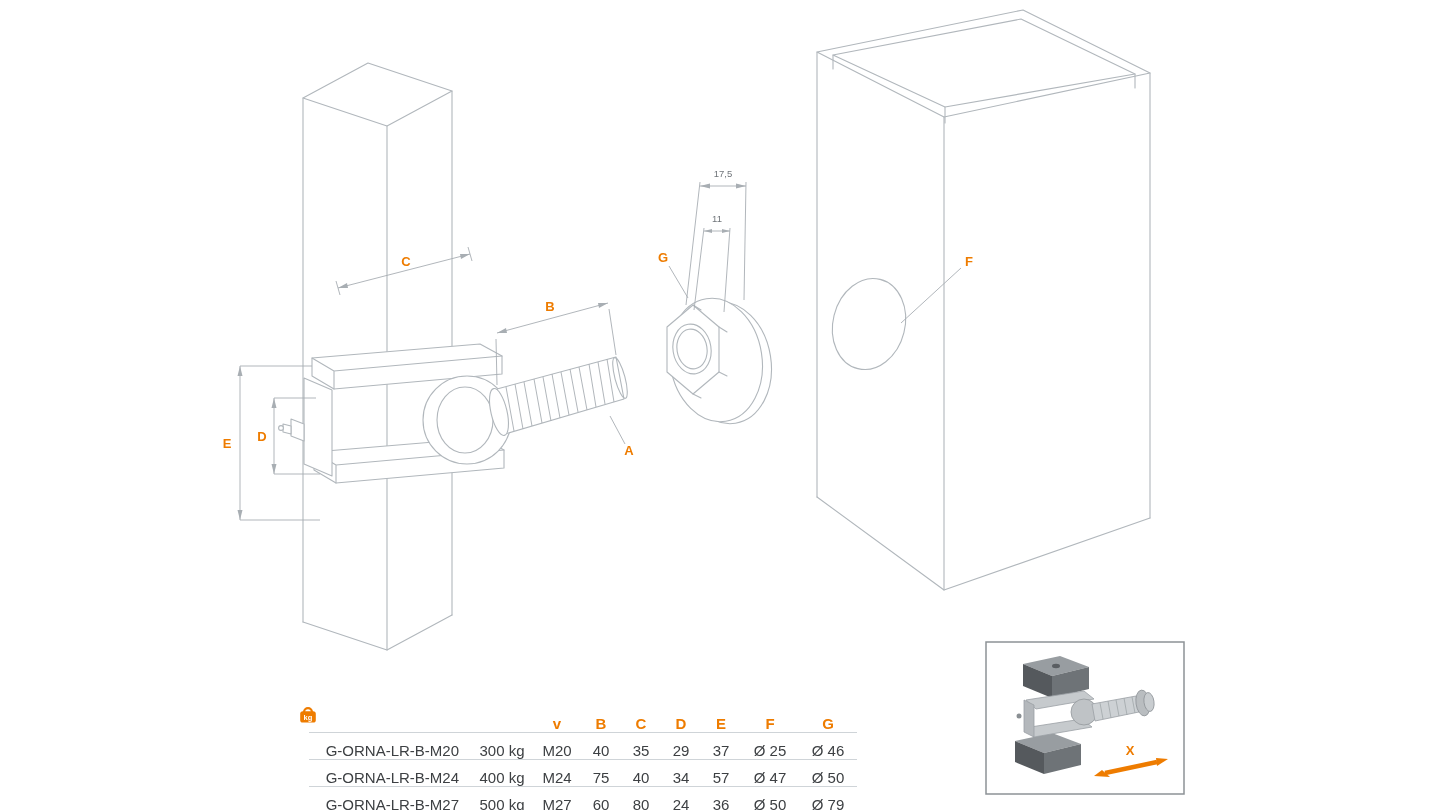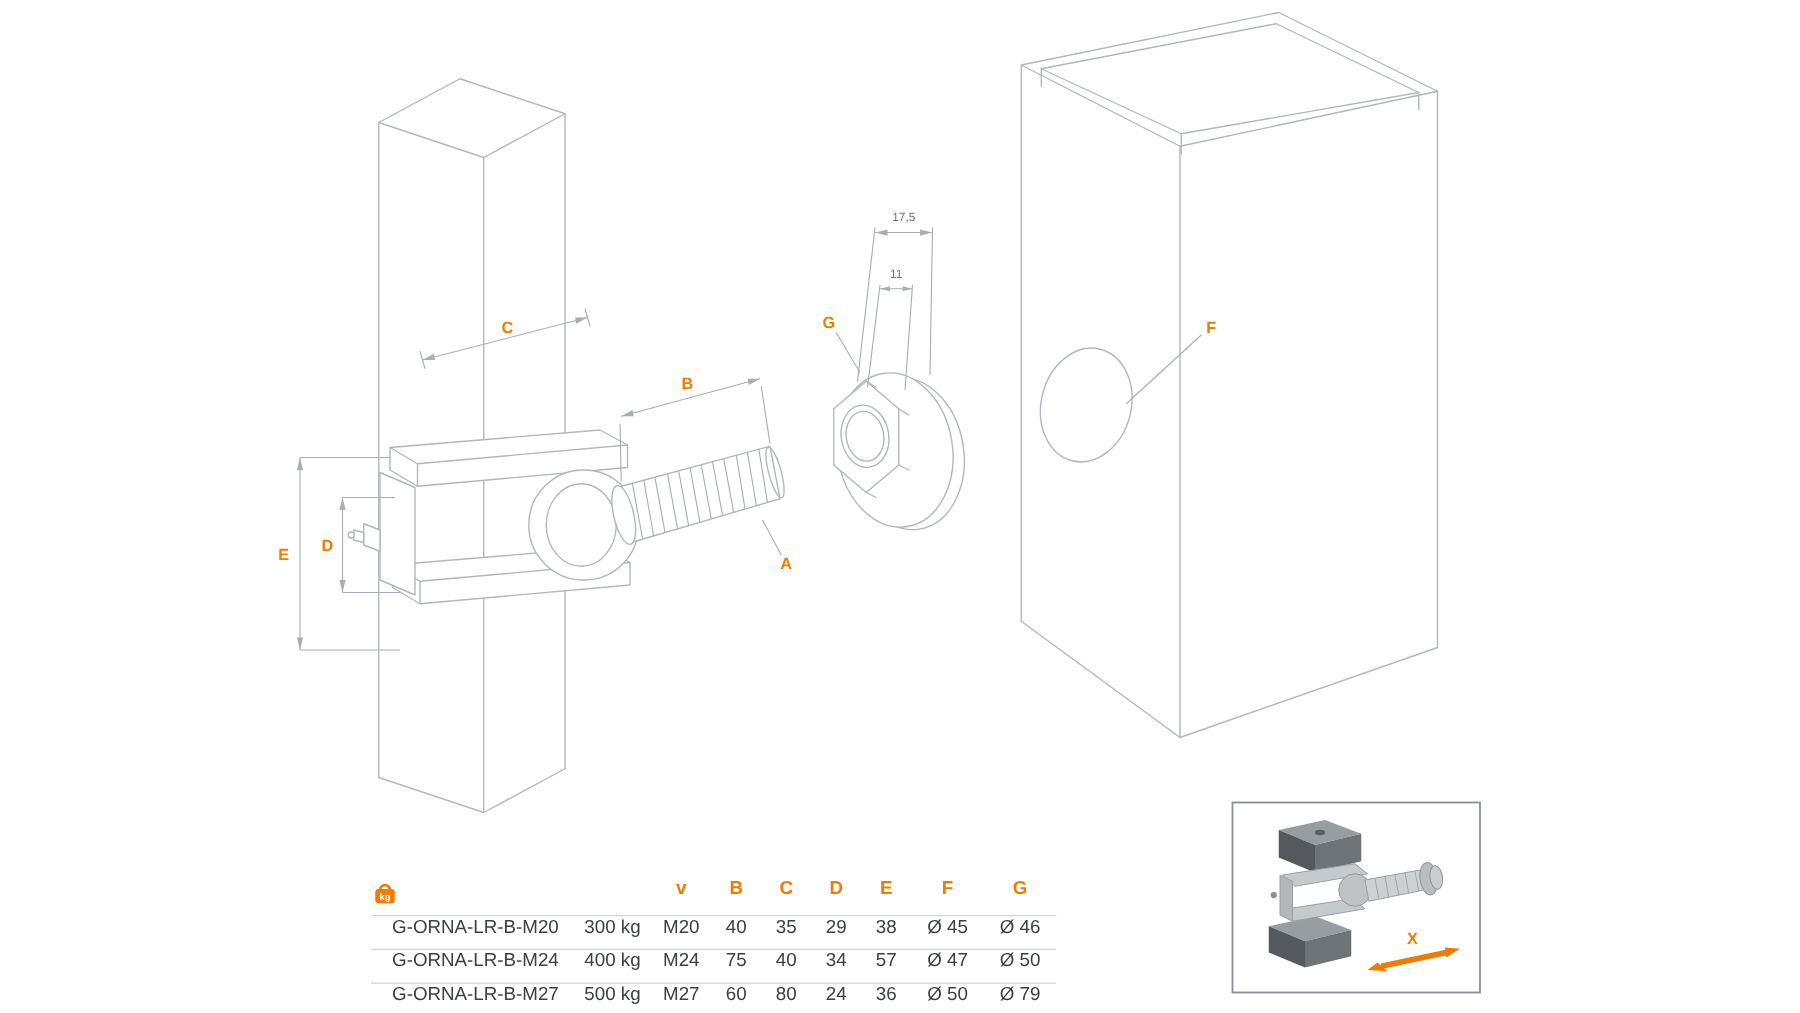--- a/index.html
+++ b/index.html
@@ -8,21 +8,21 @@
   svg{position:absolute;left:0;top:0;}
   .ln{fill:none;stroke:#b1b7bc;stroke-width:1.1;stroke-linejoin:round;stroke-linecap:round;}
   .lnw{fill:#ffffff;stroke:#b1b7bc;stroke-width:1.1;stroke-linejoin:round;stroke-linecap:round;}
   .dim{fill:none;stroke:#a8aeb3;stroke-width:0.9;}
   .ah{fill:#a8aeb3;stroke:none;}
   .lbl{font-family:"Liberation Sans",sans-serif;font-size:13px;font-weight:bold;fill:#ee7c00;}
   .num{font-family:"Liberation Sans",sans-serif;font-size:9.5px;fill:#70757a;}
 
   
   .spec-table{position:absolute;left:297px;top:702px;font-size:15px;color:#3d4043;}
-  .trow{display:flex;align-items:flex-start;height:26px;border-bottom:1px solid #cfd4d8;}
+  .trow{display:flex;align-items:flex-end;height:26px;border-bottom:1px solid #cfd4d8;margin-left:12px;}
   .thead{height:30px;color:#ee7c00;font-weight:bold;}
   .c{text-align:center;flex:0 0 auto;}
   .model{width:150px;text-align:right;font-weight:normal;padding-right:12px;}
   .weight{width:62px;}
   .vcol{width:48px;}
   .ncol{width:40px;}
   .fcol{width:58px;}
   .gcol{width:58px;}
   .kett{display:inline-block;vertical-align:middle;}
 </style>
@@ -195,22 +195,22 @@
     <div class="c gcol">G</div>
   </div>
 
   <div class="trow">
     <div class="c model">G-ORNA-LR-B-M20</div>
     <div class="c weight">300 kg</div>
     <div class="c vcol">M20</div>
     <div class="c ncol">40</div>
     <div class="c ncol">35</div>
     <div class="c ncol">29</div>
-    <div class="c ncol">38</div>
-    <div class="c fcol">Ø 45</div>
+    <div class="c ncol">37</div>
+    <div class="c fcol">Ø 25</div>
     <div class="c gcol">Ø 46</div>
   </div>
 
   <div class="trow">
     <div class="c model">G-ORNA-LR-B-M24</div>
     <div class="c weight">400 kg</div>
     <div class="c vcol">M24</div>
     <div class="c ncol">75</div>
     <div class="c ncol">40</div>
     <div class="c ncol">34</div>

